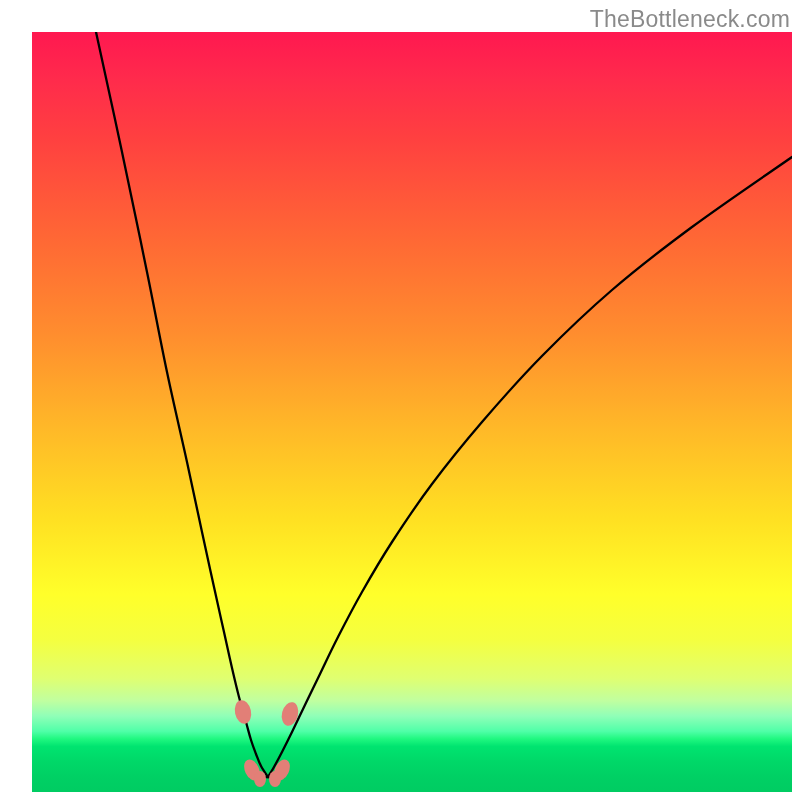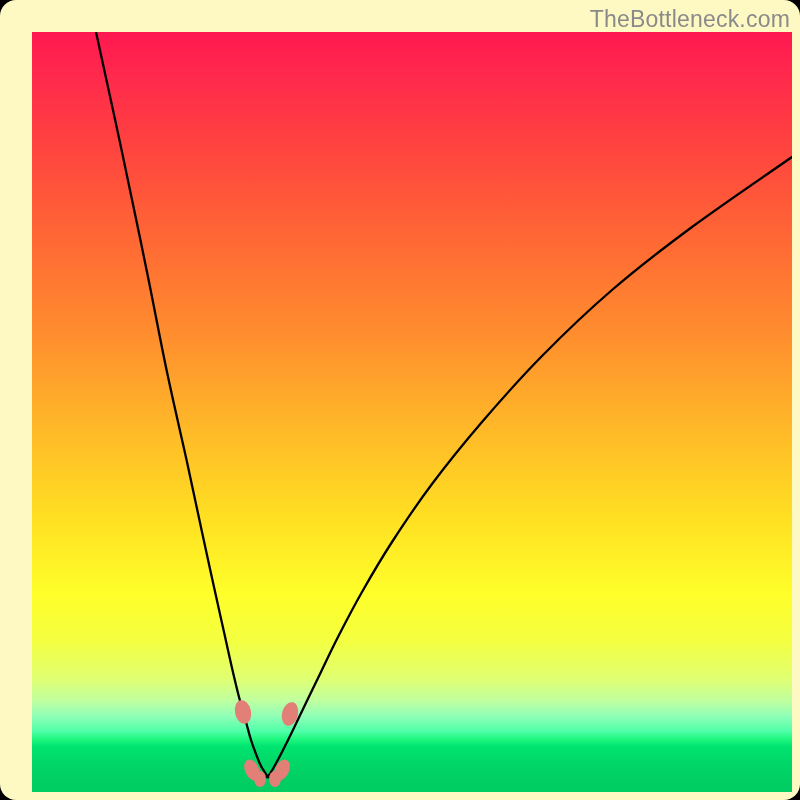--- a/index.html
+++ b/index.html
@@ -8,22 +8,21 @@
     width: 800px;
     height: 800px;
     background: #000;
     overflow: hidden;
     font-family: Arial, Helvetica, sans-serif;
   }
   .stage {
     position: relative;
     width: 800px;
     height: 800px;
-    background: #fef9c3;
-    border-radius: 16px;
+    background: #ffffff;
   }
   .plot {
     position: absolute;
     left: 32px;
     top: 32px;
     width: 760px;
     height: 760px;
     overflow: hidden;
   }
   .gradient {

